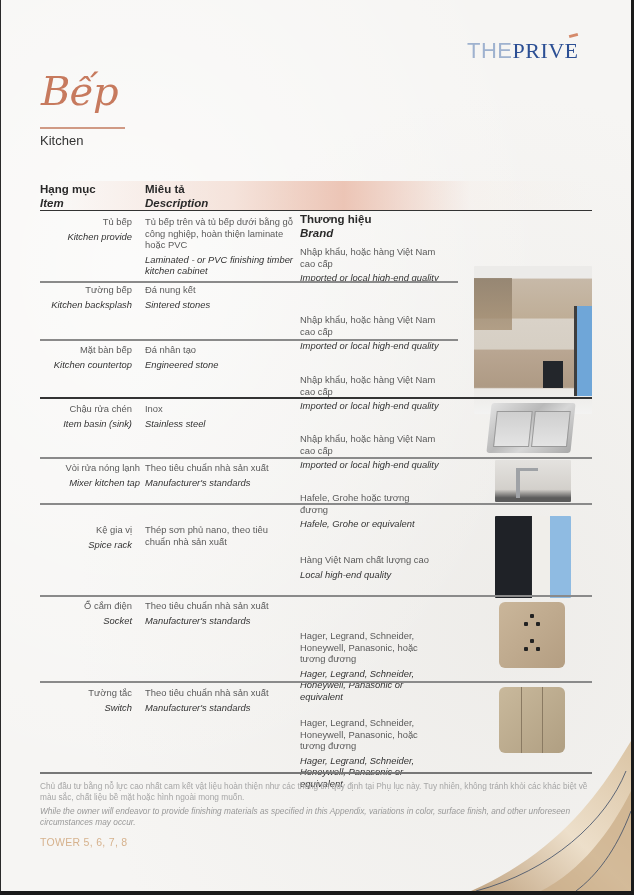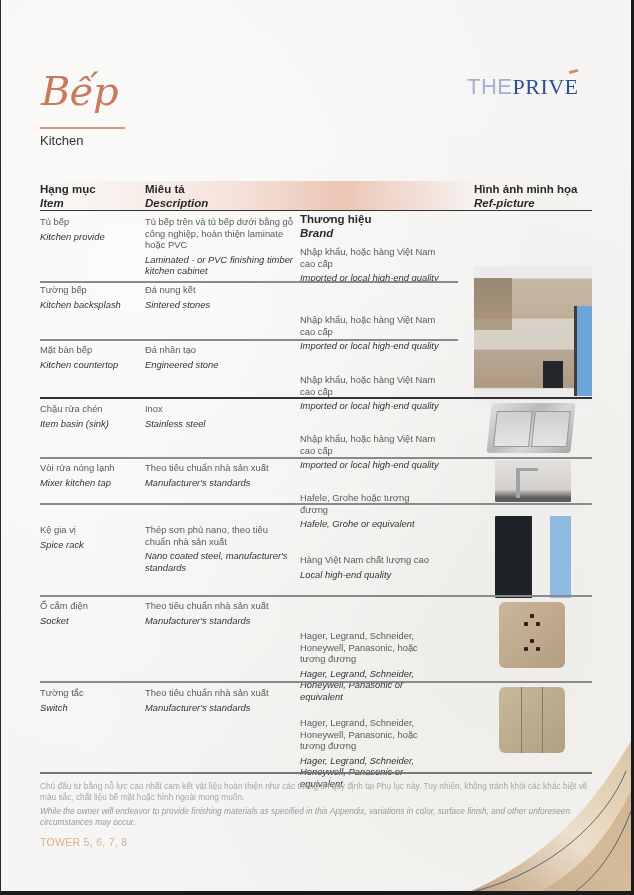--- a/index.html
+++ b/index.html
@@ -9,21 +9,21 @@
     position: absolute; left: 0; top: 0; width: 631px; height: 891px;
     background: #f6f5f3;
     background-image:
       radial-gradient(ellipse at 20% 30%, rgba(255,255,255,0.6), transparent 60%),
       radial-gradient(ellipse at 80% 70%, rgba(230,228,224,0.5), transparent 60%);
     overflow: hidden;
     border-left: 1px solid #2a2a2a;
   }
   .logo {
     position: absolute; left: 466px; top: 38px; font-size: 22px; letter-spacing: 0.5px;
-    font-family: "DejaVu Serif", serif; white-space: nowrap; margin-top: 36px;
+    font-family: "DejaVu Serif", serif; white-space: nowrap;
   }
   .logo .the { color: #9fb2cf; font-family: "Liberation Sans", sans-serif; font-weight: 300; }
   .logo .prive { color: #2c4f94; font-family: "Liberation Serif", serif; }
   .logo .accent { position: absolute; right: 1px; top: -4px; width: 9px; height: 3px; background: #d58a6a; transform: rotate(-15deg); }
   .title-script {
     position: absolute; left: 40px; top: 68px; font-family: "DejaVu Serif", serif; font-style: italic;
     font-size: 40px; color: #c77a5e; letter-spacing: -1px;
   }
   .title-rule { position: absolute; left: 39px; top: 127px; width: 85px; height: 2px; background: #d09a85; }
   .subtitle { position: absolute; left: 39px; top: 133px; font-size: 13px; color: #333; }
@@ -35,21 +35,21 @@
     border-bottom: 1.5px solid #333;
   }
   .th { position: absolute; top: 1px; font-size: 11.5px; font-weight: bold; color: #2a2a2a; line-height: 14px; }
   .th .en { font-style: italic; }
   .c1 { left: 0; } .c2 { left: 99px; margin-left: 6px; } .c3 { left: 260px; margin-top: 30px; } .c4 { left: 434px; }
 
   .row { position: absolute; left: 0; width: 552px; }
   .cell { position: absolute; top: 0; font-size: 9.4px; line-height: 11.5px; color: #4a4a4a; }
   .cell .vi { color: #5a5a5a; }
   .cell .en { font-style: italic; color: #333; margin-top: 3px; }
-  .w1 { width: 92px; } .w2 { width: 150px; } .w3 { width: 140px; }
+  .w1 { width: 92px; text-align: right; } .w2 { width: 150px; } .w3 { width: 140px; }
   .rule { position: absolute; height: 2px; background: #8a8a8a; }
   .rule.dark { background: #333; height: 1.5px; }
 
   .img { position: absolute; border-radius: 1px; overflow: hidden; }
   .kitchen {
     left: 434px; top: 50px; width: 118px; height: 148px;
     background: linear-gradient(180deg, #ecebe9 0%, #ecebe9 8%, #c7b9a8 9%, #bfae97 35%, #d9d2c8 36%, #d6cfc4 56%, #b9a692 57%, #ae9a84 82%, #eceae7 83%, #f3f3f2 100%);
   }
   .kitchen .cab { position: absolute; left: 0; top: 12px; width: 38px; height: 52px; background: linear-gradient(180deg,#8a7a66,#a89276); opacity: 0.8; }
   .kitchen .oven { position: absolute; left: 69px; top: 95px; width: 20px; height: 27px; background: #23262b; }
@@ -93,24 +93,20 @@
           <div class="en">Item</div>
         </div>
       <div class="th c2">
           <div>Miêu tả</div>
           <div class="en">Description</div>
         </div>
       <div class="th c3">
           <div>Thương hiệu</div>
           <div class="en">Brand</div>
         </div>
-      <div class="th c4">
-          <div>Hình ảnh minh họa</div>
-          <div class="en">Ref-picture</div>
-        </div>
     </div>
 
     <div class="row" style="top:35px;">
       <div class="cell c1 w1">
           <div class="vi">Tủ bếp</div>
           <div class="en" style="margin-top:3px">Kitchen provide</div>
         </div>
       <div class="cell c2 w2">
           <div class="vi">Tủ bếp trên và tủ bếp dưới bằng gỗ công nghiệp, hoàn thiện laminate hoặc PVC</div>
           <div class="en">Laminated - or PVC finishing timber kitchen cabinet</div>
@@ -196,21 +192,20 @@
     </div>
     <div class="rule" style="top:322px; left:0; width:552px;"></div>
 
     <div class="row" style="top:343px;">
       <div class="cell c1 w1">
           <div class="vi">Kệ gia vị</div>
           <div class="en">Spice rack</div>
         </div>
       <div class="cell c2 w2">
           <div class="vi">Thép sơn phủ nano, theo tiêu chuẩn nhà sản xuất</div>
-          <div class="en">Nano coated steel, manufacturer's standards</div>
         </div>
       <div class="cell c3 w3" style="width:150px">
           <div class="vi">Hàng Việt Nam chất lượng cao</div>
           <div class="en">Local high-end quality</div>
         </div>
       <div class="img rack"></div>
     </div>
     <div class="rule" style="top:414px; left:0; width:552px;"></div>
 
     <div class="row" style="top:419px;">

